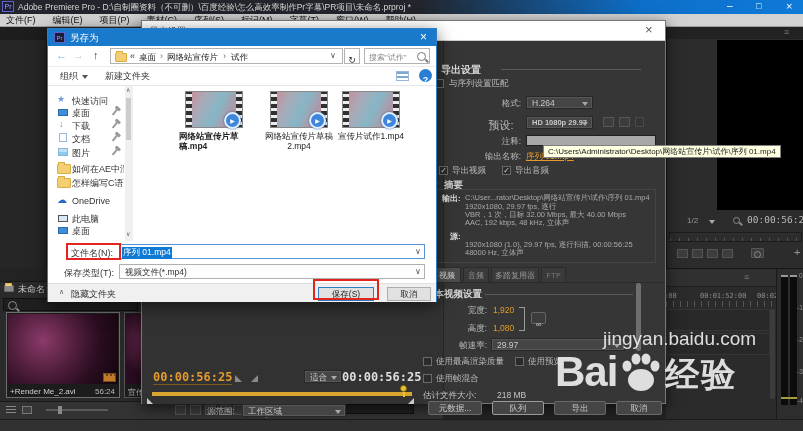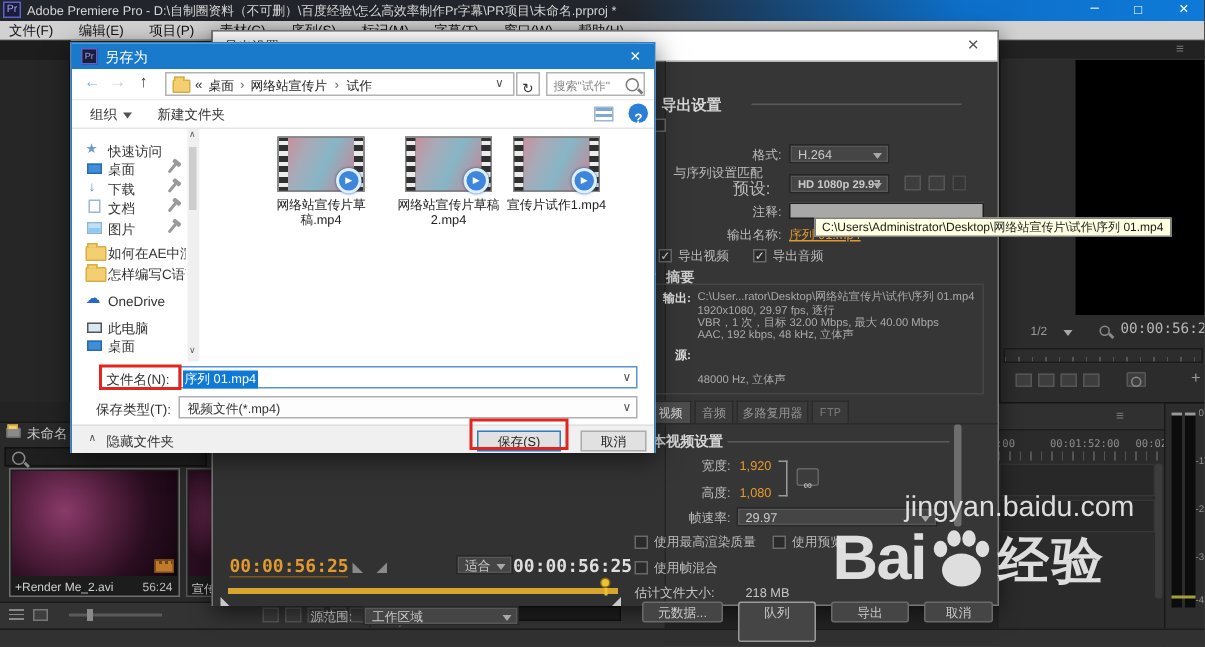--- a/index.html
+++ b/index.html
@@ -188,21 +188,21 @@
         <span>工作区域</span>
         <div class="arrd"></div>
       </div>
     </div>
 
     <div class="abs" style="left:279px;top:20px;width:244px;height:363px;">
       <span class="abs" style="left:20px;top:22px;font-size:10px;font-weight:bold;color:#d6d6d6;">导出设置</span>
       <div class="abs hline" style="left:80px;top:28px;width:140px;"></div>
 
       <div class="abs cbd" style="left:14px;top:38px;"></div>
-      <span class="abs" style="left:28px;top:37px;font-size:8.5px;color:#bbb;margin-top:32px;">与序列设置匹配</span>
+      <span class="abs" style="left:28px;top:37px;font-size:8.5px;color:#bbb;">与序列设置匹配</span>
 
       <span class="abs" style="left:60px;top:57px;width:40px;text-align:right;font-size:8.5px;color:#bbb;">格式:</span>
       <div class="abs dcombo" style="left:105px;top:55px;width:67px;height:13px;">
         <span>H.264</span>
         <div class="arrd"></div>
       </div>
 
       <span class="abs" style="left:60px;top:77px;width:40px;text-align:center;font-size:11px;color:#bbb;">预设:</span>
       <div class="abs dcombo nowrap" style="left:105px;top:75px;width:67px;height:13px;font-size:7.5px;font-weight:bold;">
         <span>HD 1080p 29.97</span>
@@ -230,20 +230,21 @@
       <span class="abs" style="left:11px;top:140px;font-size:7px;color:#bbb;">▼</span>
       <span class="abs" style="left:23px;top:138px;font-size:9.5px;font-weight:bold;color:#ccc;">摘要</span>
 
       <div class="abs" style="left:15px;top:148px;width:220px;height:74px;border:1px solid #454545;"></div>
       <span class="abs" style="left:21px;top:152px;font-size:8px;font-weight:bold;color:#ddd;">输出:</span>
       <span class="abs nowrap" style="left:44px;top:152px;width:188px;font-size:7.5px;color:#aaa;">C:\User...rator\Desktop\网络站宣传片\试作\序列 01.mp4</span>
       <span class="abs nowrap" style="left:44px;top:161px;width:188px;font-size:7.5px;color:#aaa;">1920x1080, 29.97 fps, 逐行</span>
       <span class="abs nowrap" style="left:44px;top:169px;width:188px;font-size:7.5px;color:#aaa;">VBR，1 次，目标 32.00 Mbps, 最大 40.00 Mbps</span>
       <span class="abs nowrap" style="left:44px;top:177px;width:188px;font-size:7.5px;color:#aaa;">AAC, 192 kbps, 48 kHz, 立体声</span>
       <span class="abs" style="left:29px;top:190px;font-size:8px;font-weight:bold;color:#ddd;">源:</span>
+      <span class="abs nowrap" style="left:44px;top:199px;width:188px;font-size:7.5px;color:#aaa;">1920x1080 (1.0), 29.97 fps, 逐行扫描, 00:00:56:25</span>
       <span class="abs nowrap" style="left:44px;top:207px;width:188px;font-size:7.5px;color:#aaa;">48000 Hz, 立体声</span>
 
       <div class="abs tabd" style="left:-2px;top:226px;width:12px;height:15px;"></div>
       <div class="abs tabd sel" style="left:12px;top:226px;width:28px;height:15px;">视频</div>
       <div class="abs tabd" style="left:42px;top:226px;width:26px;height:15px;">音频</div>
       <div class="abs tabd" style="left:70px;top:226px;width:48px;height:15px;">多路复用器</div>
       <div class="abs tabd" style="left:120px;top:226px;width:25px;height:15px;color:#777;font-family:Liberation Mono, monospace;">FTP</div>
       <div class="abs hline" style="left:0;top:241px;width:244px;background:#2b2b2b;"></div>
 
       <span class="abs" style="left:4px;top:247px;font-size:9.5px;font-weight:bold;color:#d6d6d6;">基本视频设置</span>
@@ -269,21 +270,21 @@
       <span class="abs" style="left:15px;top:315px;font-size:8.5px;color:#bbb;">使用最高渲染质量</span>
       <div class="abs cbd" style="left:94px;top:316px;"></div>
       <span class="abs" style="left:107px;top:315px;font-size:8.5px;color:#bbb;">使用预览</span>
       <div class="abs cbd" style="left:2px;top:333px;"></div>
       <span class="abs" style="left:15px;top:332px;font-size:8.5px;color:#bbb;">使用帧混合</span>
 
       <span class="abs" style="left:2px;top:349px;font-size:8.5px;color:#c5c5c5;">估计文件大小:</span>
       <span class="abs" style="left:76px;top:349px;font-size:8.5px;color:#c5c5c5;">218 MB</span>
 
       <div class="abs btnd" style="left:7px;top:360px;width:54px;height:14px;line-height:13px;">元数据...</div>
-      <div class="abs btnd" style="left:71px;top:360px;width:52px;height:27px;line-height:13px;border-color:#9a9a9a;">队列</div>
+      <div class="abs btnd" style="left:71px;top:360px;width:52px;height:14px;line-height:13px;border-color:#9a9a9a;">队列</div>
       <div class="abs btnd" style="left:133px;top:360px;width:52px;height:14px;line-height:13px;">导出</div>
       <div class="abs btnd" style="left:195px;top:360px;width:46px;height:14px;line-height:13px;">取消</div>
     </div>
   </div>
 
   <div class="abs nowrap" style="left:543px;top:145px;height:13px;background:#ffffe1;border:1px solid #7f7f7f;color:#1a1a1a;
               font-size:8px;line-height:11px;padding:0 4px;z-index:30;max-width:238px;">C:\Users\Administrator\Desktop\网络站宣传片\试作\序列 01.mp4</div>
 
   <div class="abs" style="left:47px;top:28px;width:390px;height:274px;background:#fff;border:1px solid #2f7cc4;
               box-shadow:0 4px 16px rgba(0,0,0,.55);z-index:20;">
@@ -371,21 +372,21 @@
 
     <div class="abs" style="left:85px;top:57px;width:303px;height:155px;background:#fff;">
       <div class="abs film" style="left:52px;top:5px;width:58px;height:37px;">
         <div class="holes"></div>
         <div class="fimg1"></div>
         <div class="holes"></div>
         <div class="badge" style="left:38px;top:20px;">
           <span style="font-size:6px;">▶</span>
         </div>
       </div>
-      <div class="abs" style="left:46px;top:45px;width:70px;font-size:8.5px;color:#222;text-align:center;line-height:10px;word-break:break-all;">网络站宣传片草稿.mp4</div>
+      <div class="abs" style="left:46px;top:45px;width:70px;font-size:8.5px;color:#222;line-height:10px;word-break:break-all;font-weight:bold;">网络站宣传片草稿.mp4</div>
 
       <div class="abs film" style="left:137px;top:5px;width:58px;height:37px;">
         <div class="holes"></div>
         <div class="fimg1"></div>
         <div class="holes"></div>
         <div class="badge" style="left:38px;top:20px;">
           <span style="font-size:6px;">▶</span>
         </div>
       </div>
       <div class="abs" style="left:131px;top:45px;width:70px;font-size:8.5px;color:#222;text-align:center;line-height:10px;word-break:break-all;">网络站宣传片草稿2.mp4</div>

